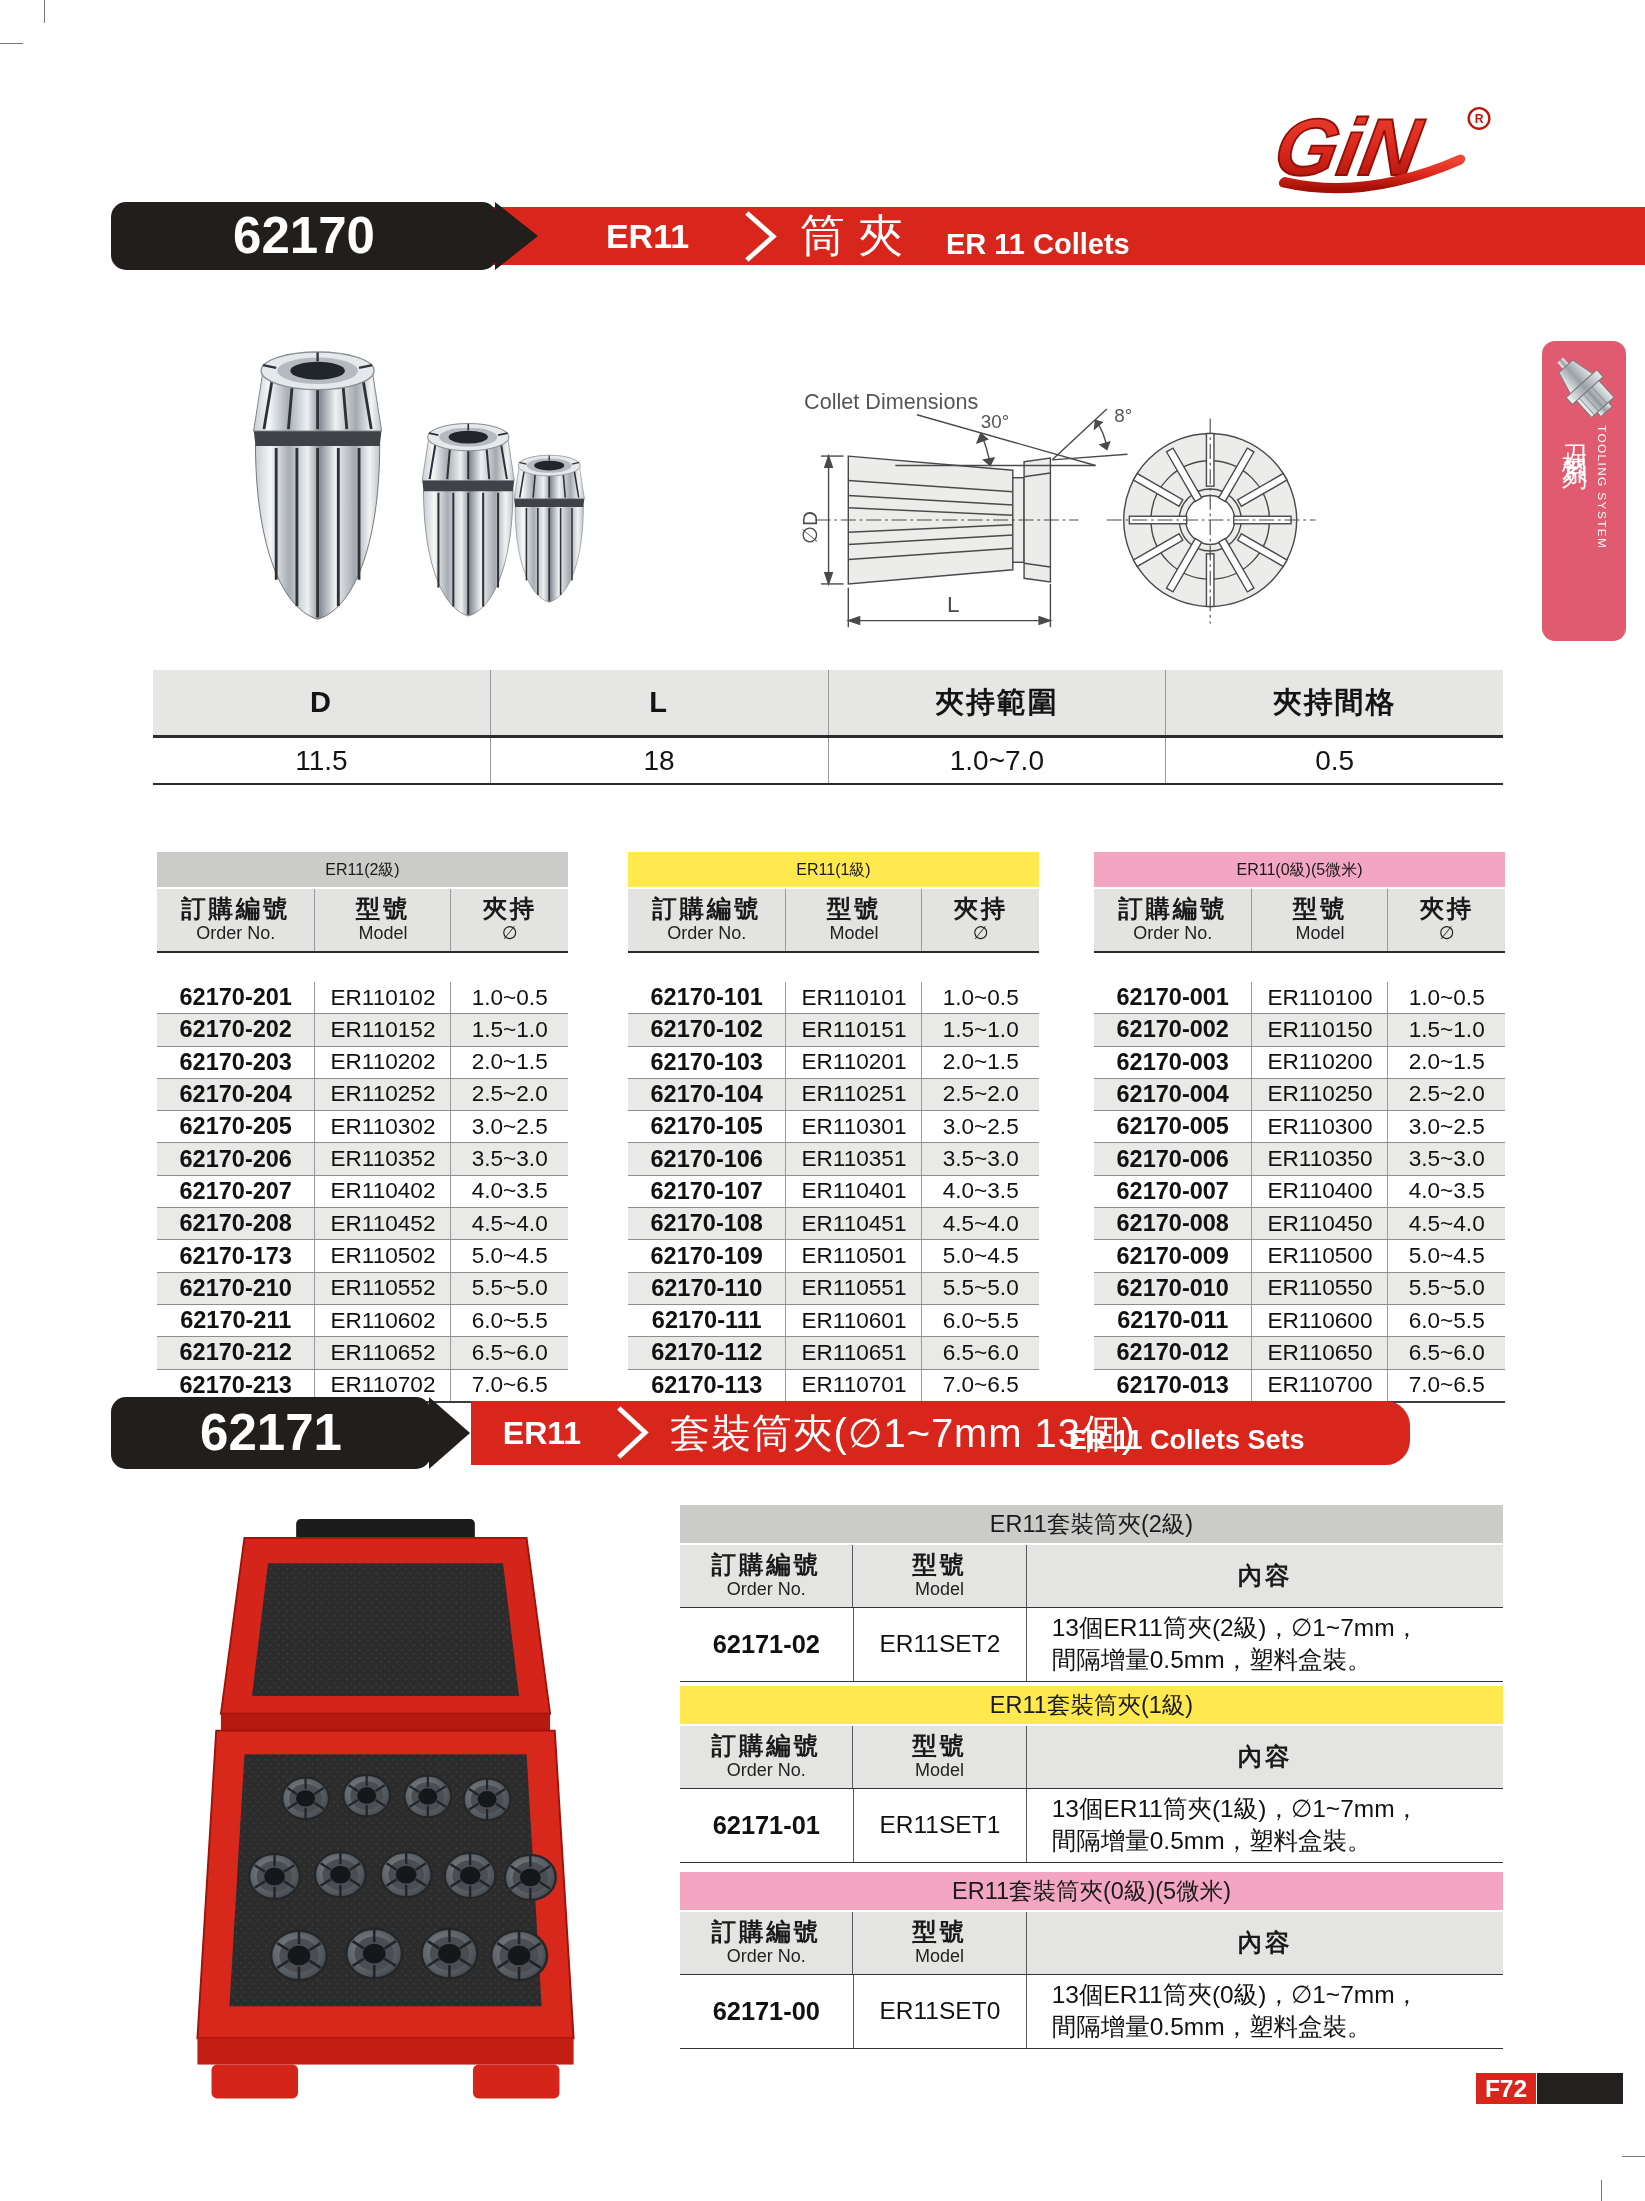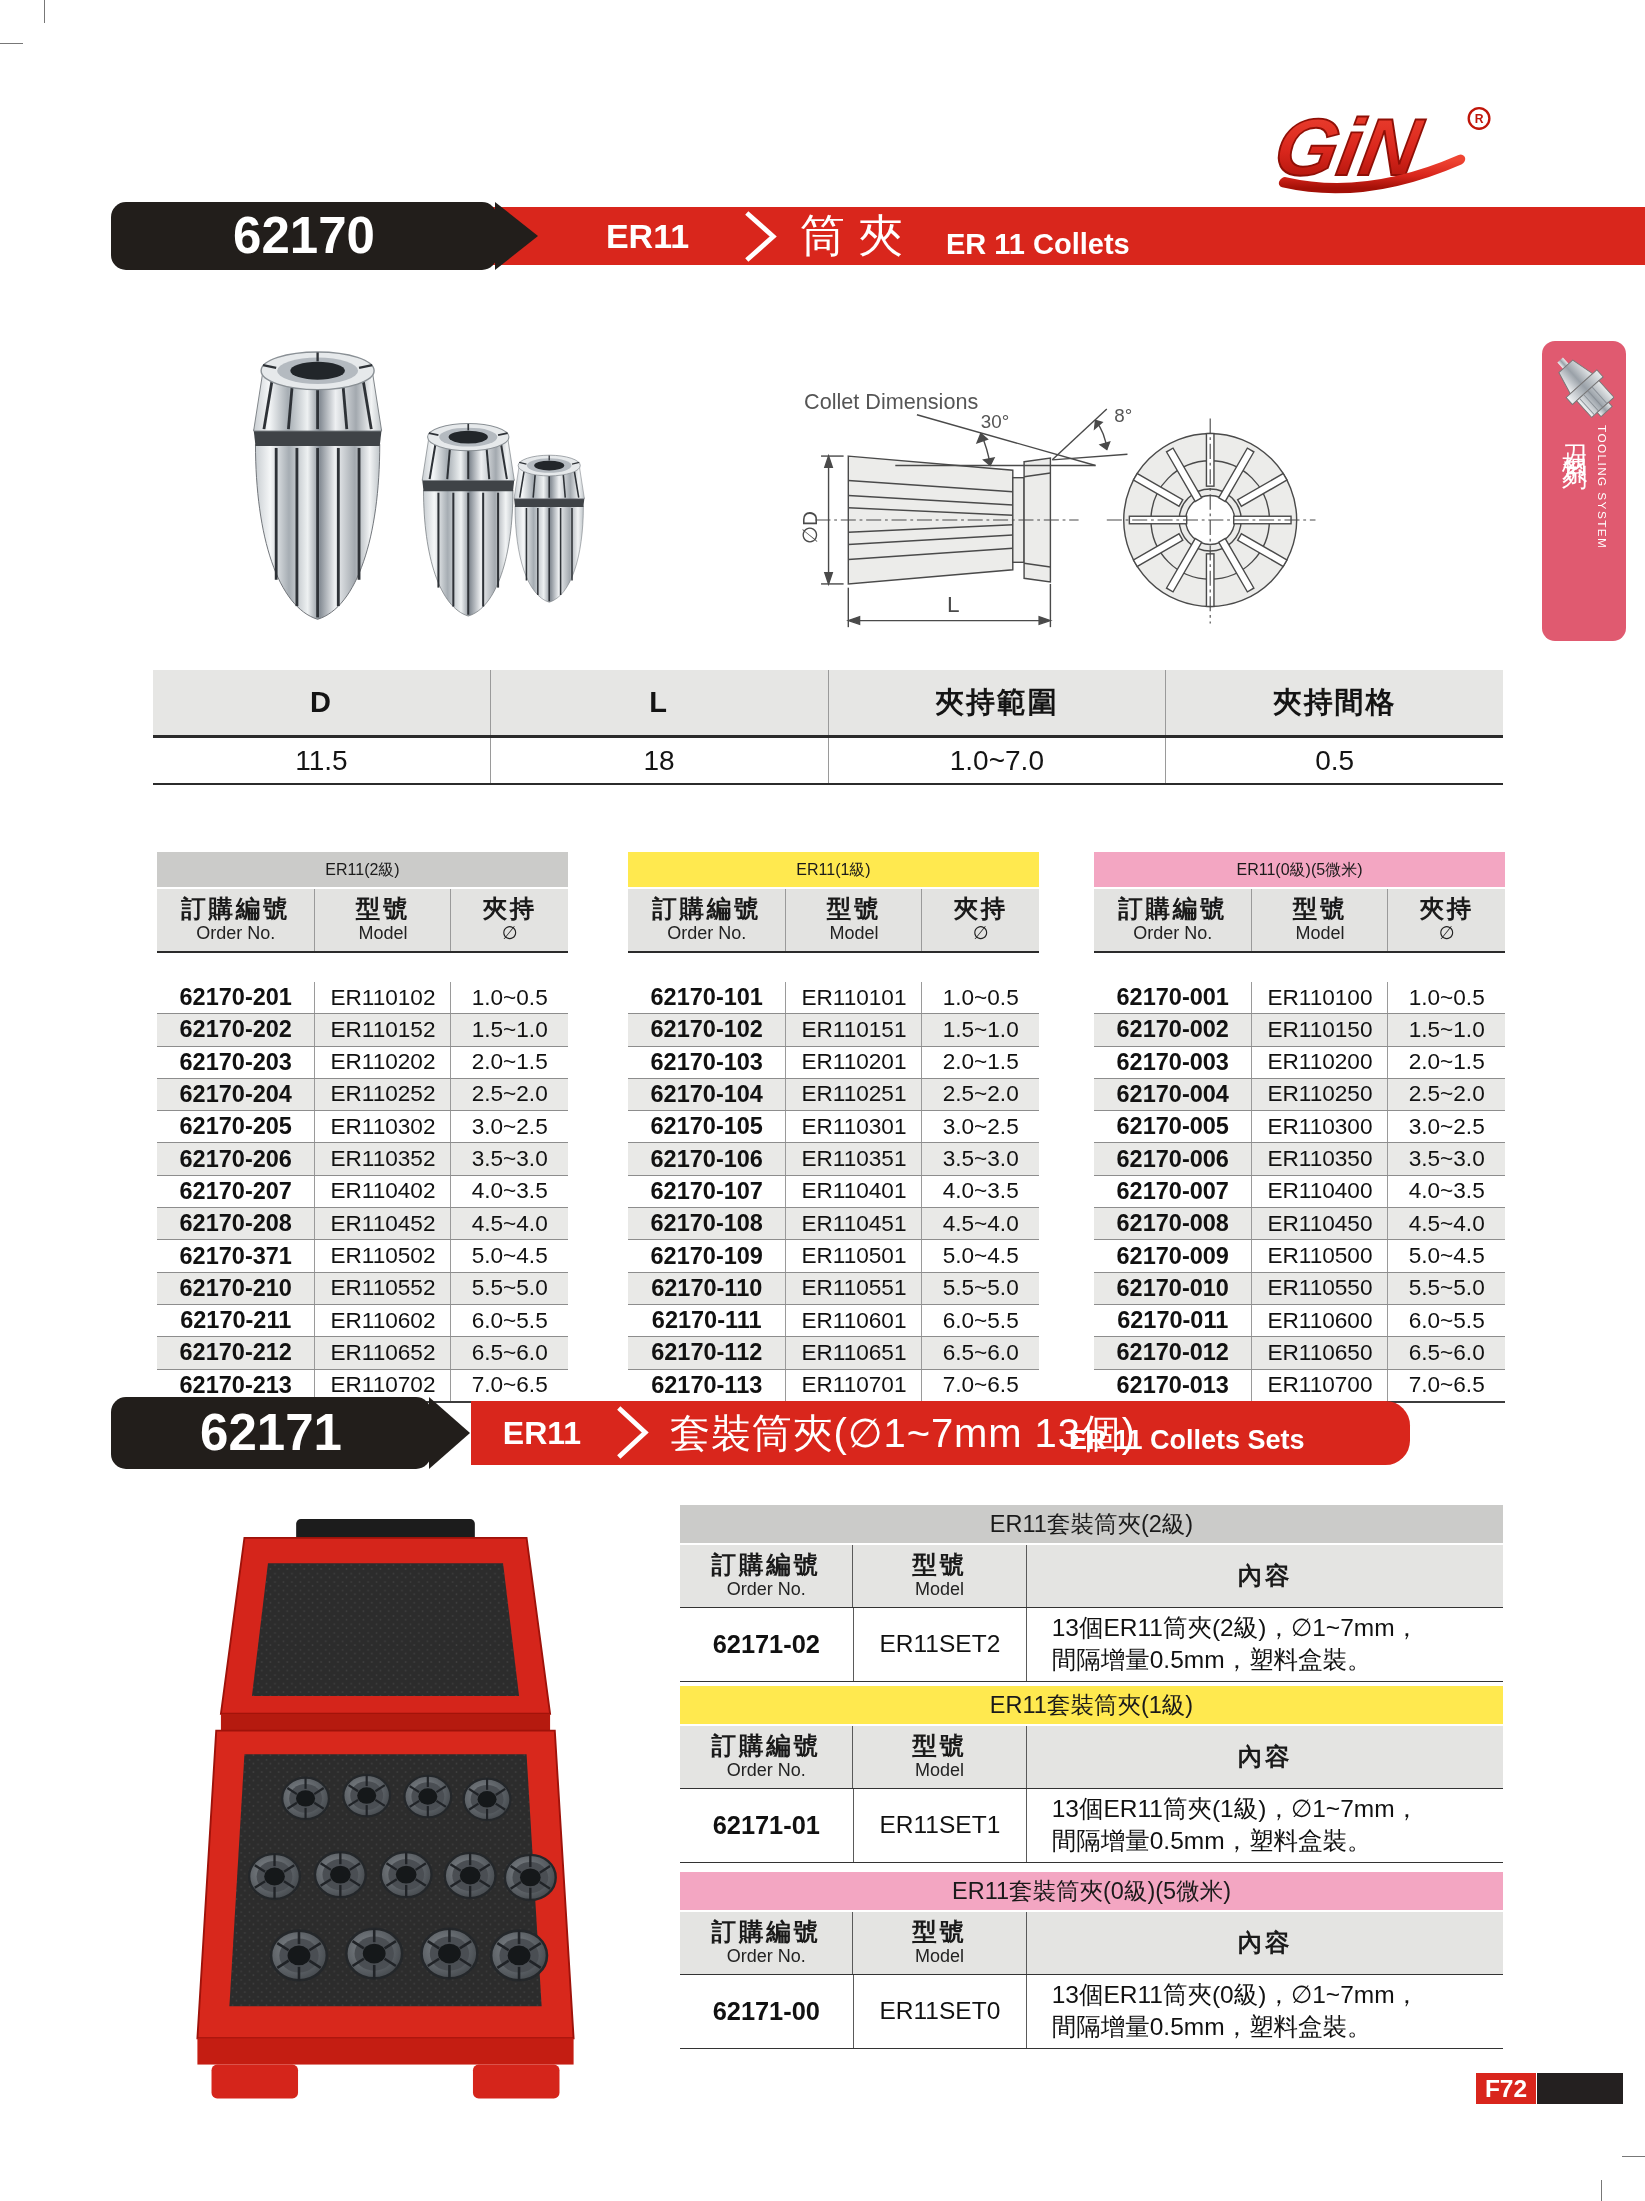--- a/index.html
+++ b/index.html
@@ -341,21 +341,21 @@
           <div class="ccell c0 order">62170-207</div>
           <div class="ccell c1">ER110402</div>
           <div class="ccell c2">4.0~3.5</div>
         </div>
         <div class="crow alt">
           <div class="ccell c0 order">62170-208</div>
           <div class="ccell c1">ER110452</div>
           <div class="ccell c2">4.5~4.0</div>
         </div>
         <div class="crow">
-          <div class="ccell c0 order">62170-371</div>
+          <div class="ccell c0 order">62170-173</div>
           <div class="ccell c1">ER110502</div>
           <div class="ccell c2">5.0~4.5</div>
         </div>
         <div class="crow alt">
           <div class="ccell c0 order">62170-210</div>
           <div class="ccell c1">ER110552</div>
           <div class="ccell c2">5.5~5.0</div>
         </div>
         <div class="crow">
           <div class="ccell c0 order">62170-211</div>

